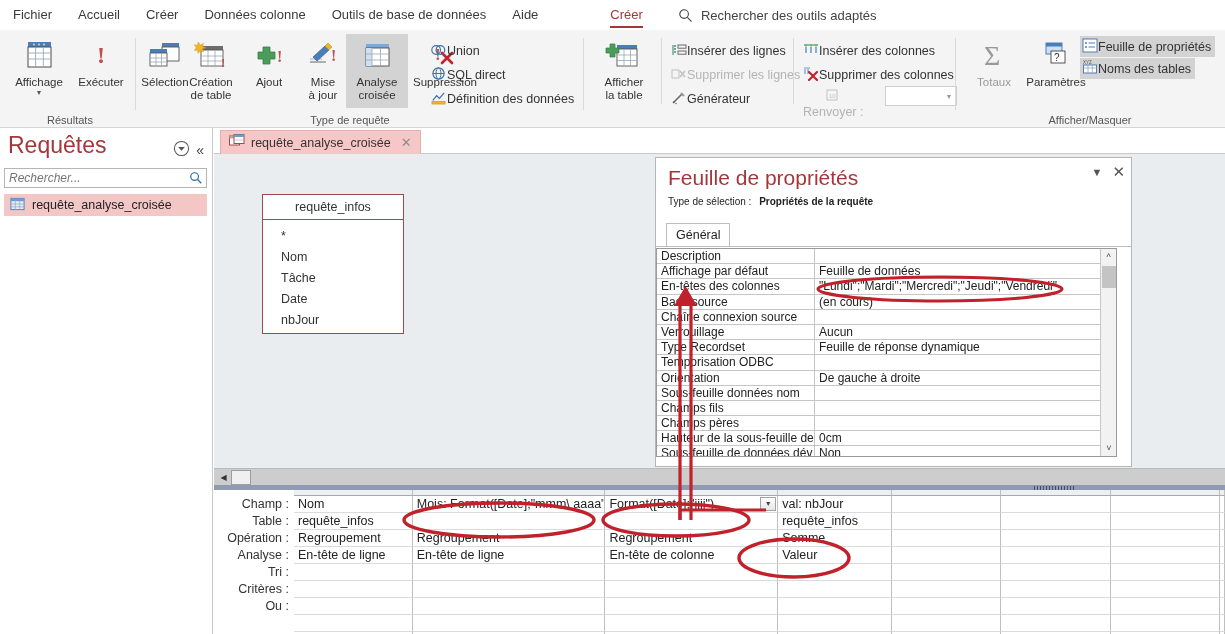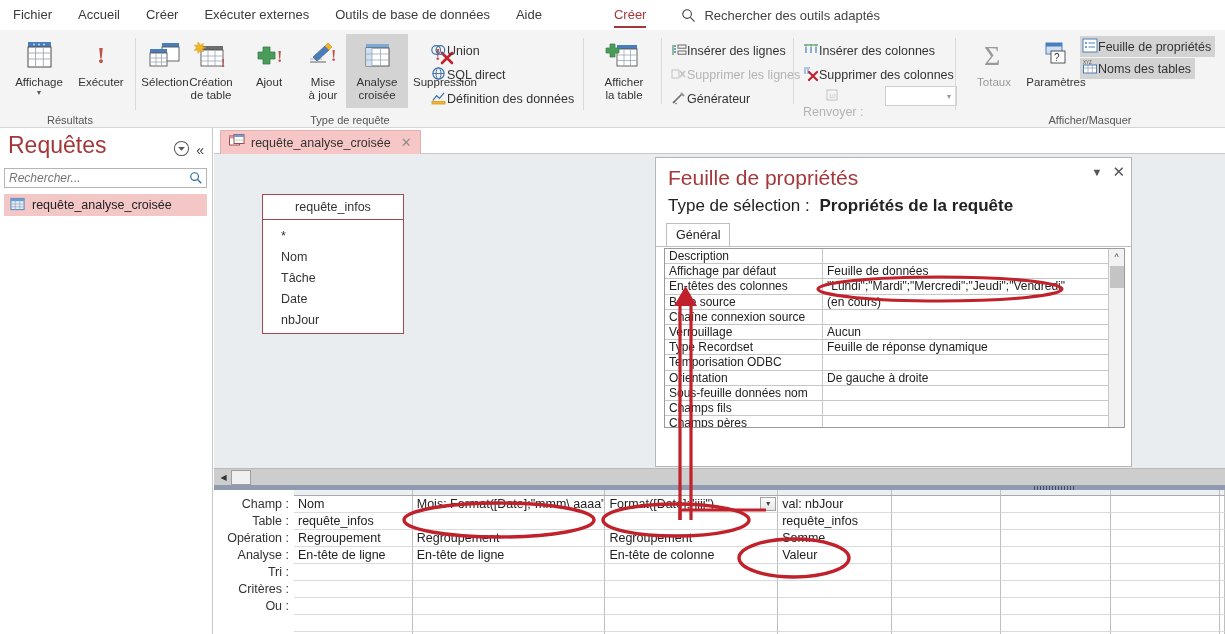--- a/index.html
+++ b/index.html
@@ -176,30 +176,30 @@
   #propsheet {
     position:absolute; left:655px; top:157px; width:477px; height:310px;
     background:#ffffff; border:1px solid #b6b6b6;
     box-shadow:0 0 0 1px #ffffff inset;
   }
   #ps-title {
     position:absolute; left:12px; top:8px;
     font-size:21px; color:#a4373a;
   }
   #ps-winbtns { position:absolute; right:6px; top:5px; display:flex; gap:10px; align-items:center; color:#555; }
-  #ps-seltype { position:absolute; left:12px; top:38px; font-size:17px; color:#222; }
+  #ps-seltype { position:absolute; left:12px; top:38px; font-size:10px; color:#222; }
   #ps-seltype b { font-weight:bold; }
   #ps-tabs { position:absolute; left:10px; top:65px; height:23px; display:flex; }
   #ps-tabs .pt {
     padding:0 9px; height:23px; line-height:23px; font-size:12.5px;
     background:#fff; border:1px solid #bdbdbd; border-bottom:none; color:#222;
   }
   #ps-tabline { position:absolute; left:0; top:88px; width:100%; height:1px; background:#bdbdbd; }
   #ps-listbox {
-    position:absolute; left:8px; top:90px; width:461px; height:180px;
+    position:absolute; left:0; top:90px; width:461px; height:209px;
     border:1px solid #9a9a9a; background:#fff; overflow:hidden;
   }
   .prow { display:flex; height:15.2px; }
   .pname {
     width:158px; border-right:1px solid #c6c6c6; border-bottom:1px solid #c6c6c6;
     padding-left:4px; font-size:12px; line-height:14px; color:#222;
     white-space:nowrap; overflow:hidden;
   }
   .pval {
     flex:1; border-bottom:1px solid #c6c6c6; padding-left:4px;
@@ -216,21 +216,21 @@
   
   #annot { position:absolute; left:0; top:0; width:1225px; height:634px; pointer-events:none; }
 </style>
 </head>
 <body>
 
 <div id="menubar">
   <div class="menu-item">Fichier</div>
   <div class="menu-item">Accueil</div>
   <div class="menu-item">Créer</div>
-  <div class="menu-item">Exécuter externes</div>
+  <div class="menu-item">Données colonne</div>
   <div class="menu-item">Outils de base de données</div>
   <div class="menu-item">Aide</div>
   <div style="width:46px"></div>
   <div class="menu-item active">Créer</div>
   <div id="search-tools">
     <span>
       <svg width="15" height="15" viewBox="0 0 16 16">
           <circle cx="6.5" cy="6.5" r="4.6" fill="none" stroke="#444" stroke-width="1.2"></circle>
           <line x1="10" y1="10" x2="14.5" y2="14.5" stroke="#444" stroke-width="1.2"></line>
         </svg>

